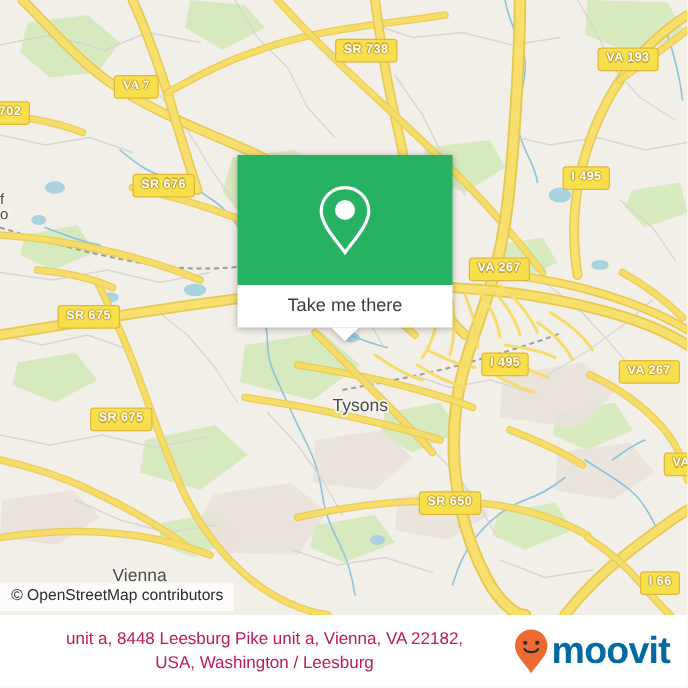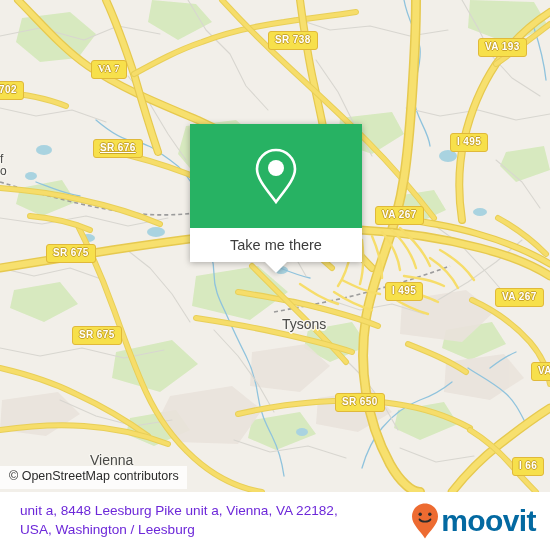--- a/index.html
+++ b/index.html
@@ -130,24 +130,25 @@
     width: 550px;
     height: 58px;
     background: #ffffff;
     display: flex;
     align-items: center;
     box-sizing: border-box;
     padding: 0 14px 0 20px;
   }
   #footer-address {
     flex: 1 1 auto;
-    color: #6d28d9;
+    color: #be185d;
     font-size: 13.6px;
     line-height: 1.38;
     padding-right: 8px;
+    text-align: center;
   }
   #brand {
     flex: 0 0 auto;
     display: flex;
     align-items: center;
     gap: 2px;
   }
   #brand-word {
     color: #0369a1;
     font-size: 30px;
@@ -358,34 +359,34 @@
         <path class="rd-cas" stroke-width="6" d="M408,344 C428,352 448,360 466,372"></path>
         <path class="rd" stroke-width="4" d="M408,344 C428,352 448,360 466,372"></path>
       </g>
     </svg>
 
     <div id="shield-layer">
         <div class="shield" style="left: 268px; top: 31px;">SR 738</div>
         <div class="shield" style="left: 478px; top: 38px;">VA 193</div>
         <div class="shield" style="left: 91px; top: 60px; font-family: Liberation Serif, serif;">VA 7</div>
         <div class="shield" style="left: -8px; top: 81px;">702</div>
-        <div class="shield" style="left: 93px; top: 139px; text-decoration: underline;">SR 676</div>
+        <div class="shield" style="left: 106px; top: 139px;">SR 676</div>
         <div class="shield" style="left: 450px; top: 133px;">I 495</div>
         <div class="shield" style="left: 375px; top: 206px;">VA 267</div>
         <div class="shield" style="left: 495px; top: 288px;">VA 267</div>
         <div class="shield" style="left: 385px; top: 282px;">I 495</div>
         <div class="shield" style="left: 46px; top: 244px;">SR 675</div>
         <div class="shield" style="left: 72px; top: 326px;">SR 675</div>
         <div class="shield" style="left: 335px; top: 393px;">SR 650</div>
         <div class="shield" style="left: 531px; top: 362px;">VA</div>
         <div class="shield" style="left: 512px; top: 457px;">I 66</div>
       </div>
 
     <div id="place-layer">
-        <div class="place" style="left: 282px; top: 316px;">Tysons</div>
+        <div class="place" style="left: 266px; top: 316px;">Tysons</div>
         <div class="place" style="left: 90px; top: 452px;">Vienna</div>
         <div class="place small" style="left: 0px; top: 152px;">f</div>
         <div class="place small" style="left: 0px; top: 164px;">o</div>
       </div>
 
     <div id="attribution">© OpenStreetMap contributors</div>
 
     <div id="popup">
       <div id="popup-green">
         <svg width="46" height="58" viewBox="0 0 46 58" aria-hidden="true">

